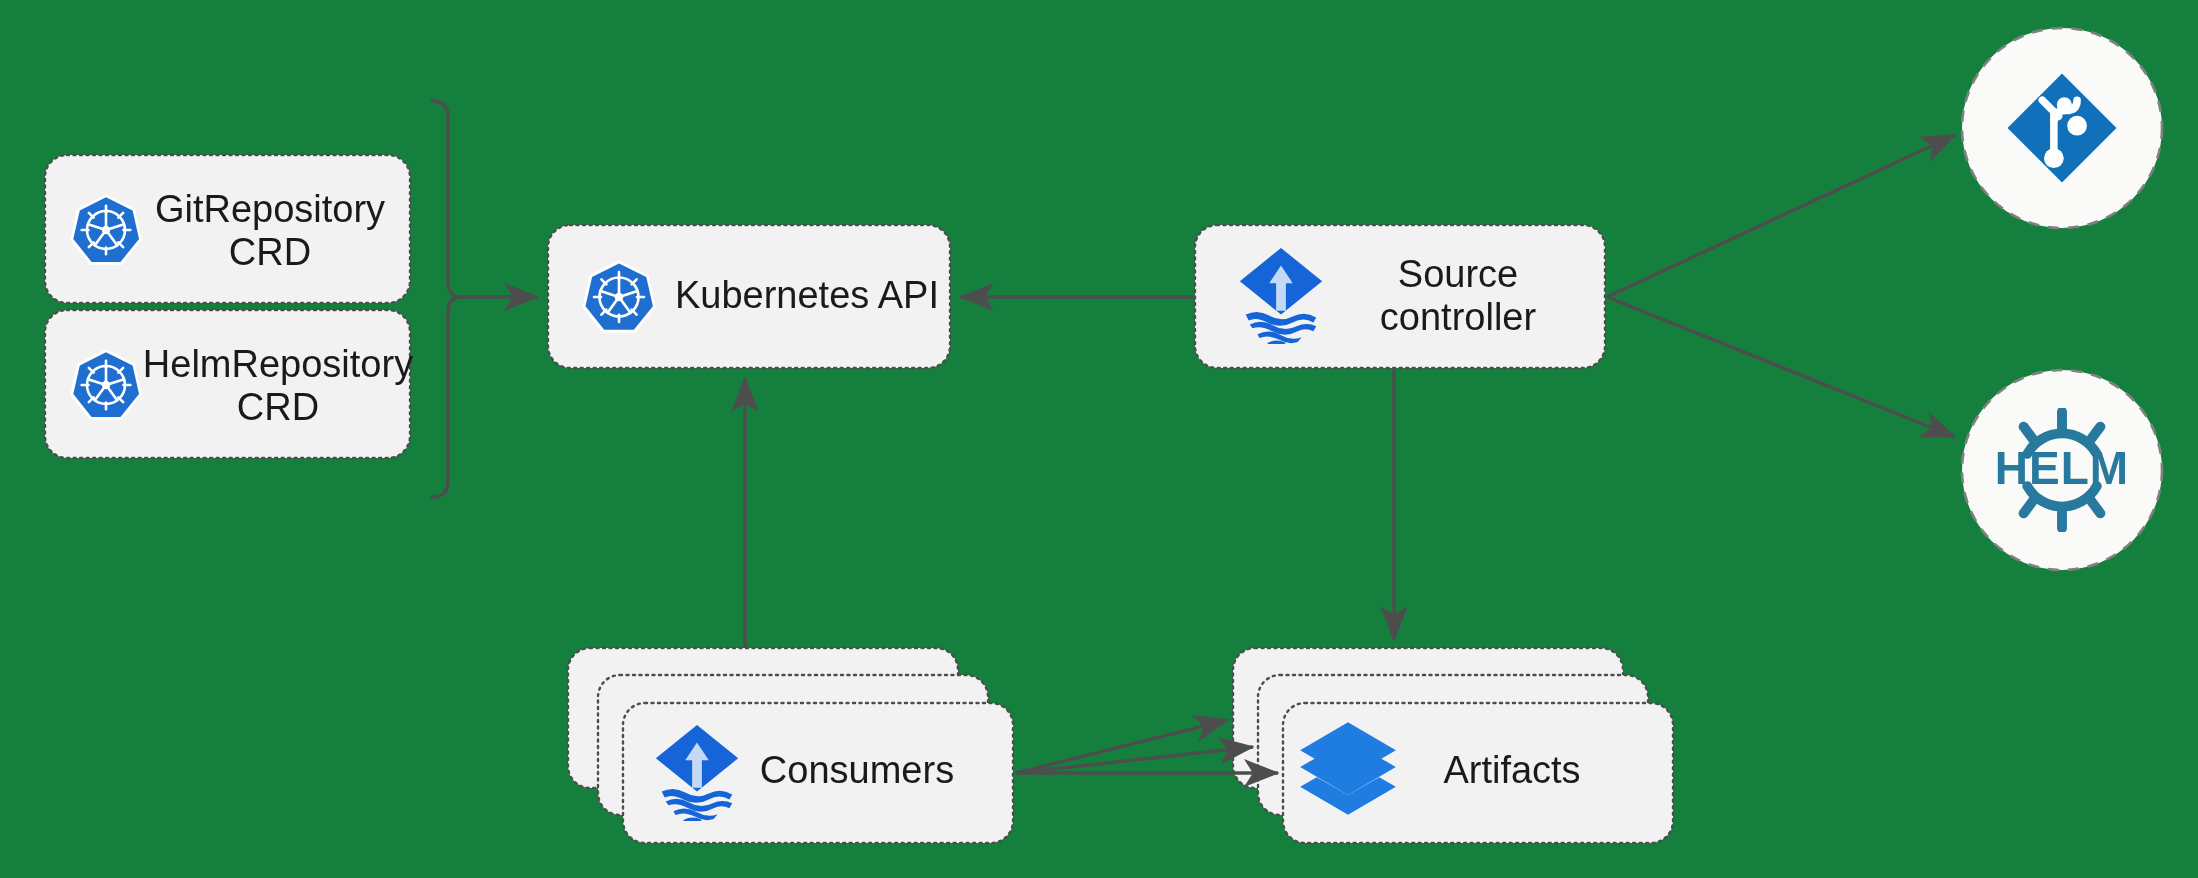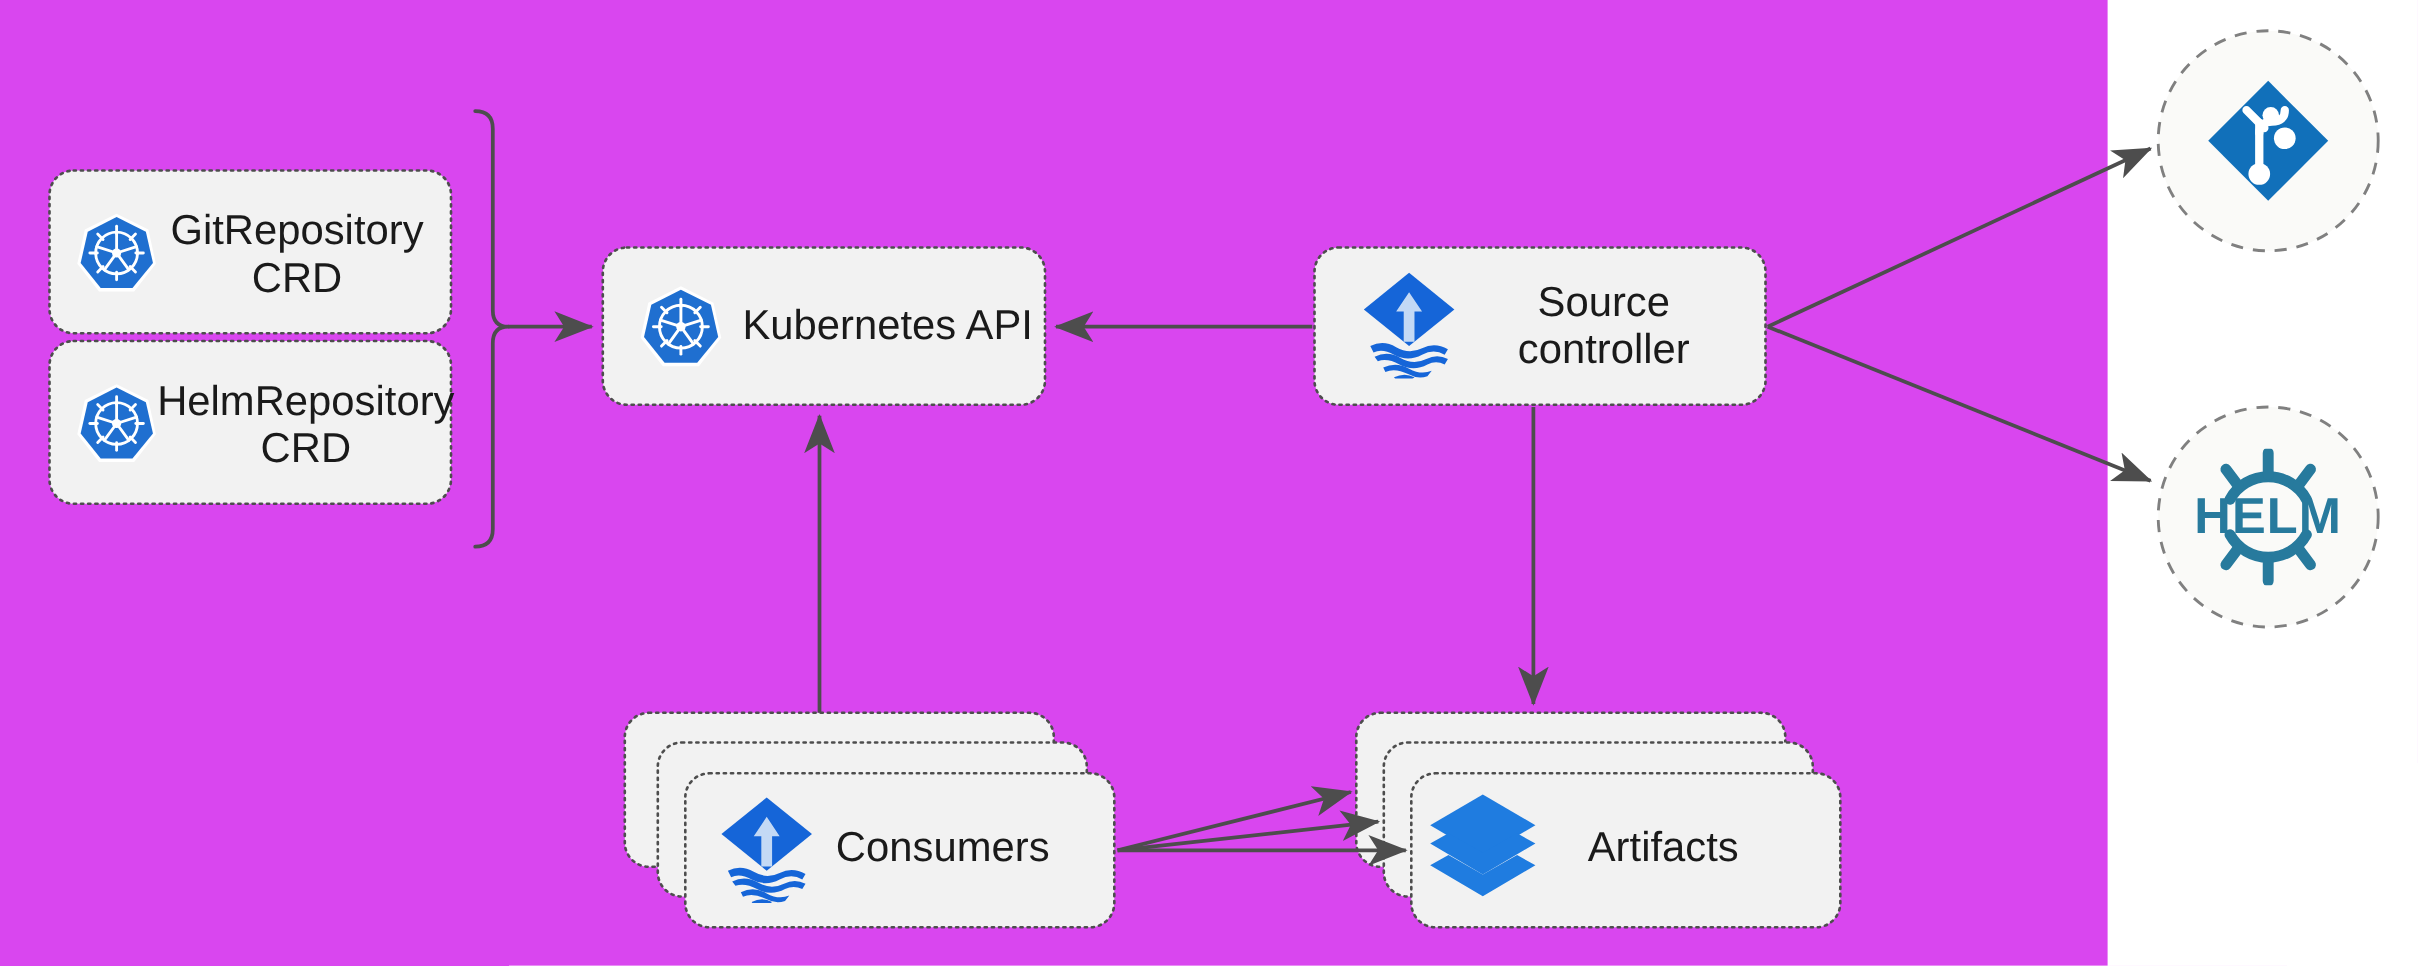--- a/index.html
+++ b/index.html
@@ -8,23 +8,23 @@
     background: #ffffff;
   }
   body {
     width: 2198px;
     height: 878px;
     overflow: hidden;
     font-family: "Liberation Sans", sans-serif;
   }
   #diagram-root {
     position: relative;
-    width: 1916px;
+    width: 2198px;
     height: 878px;
-    background: #d946ef;
+    background: #15803d;
   }
   svg.canvas {
     position: absolute;
     top: 0;
     left: 0;
     width: 2198px;
     height: 878px;
   }
   .node-label {
     font-family: "Liberation Sans", sans-serif;

